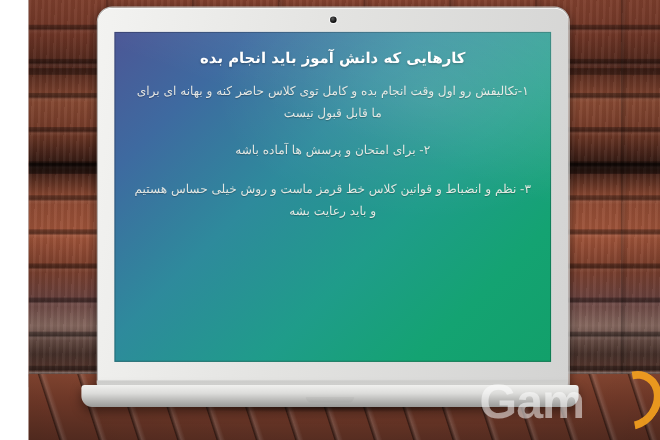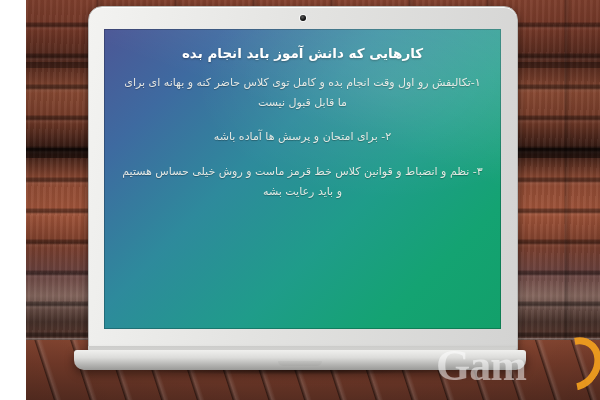--- a/index.html
+++ b/index.html
@@ -241,21 +241,21 @@
   
   .watermark {
     position: absolute;
     left: 436px;
     top: 344px;
     font-size: 44px;
     font-weight: bold;
     color: rgba(255,255,255,0.52);
     letter-spacing: -1px;
     line-height: 1;
-    font-family: Liberation Serif, serif;
+    font-family: Liberation Sans, sans-serif;
     pointer-events: none;
   }
   .watermark-mark {
     position: absolute;
     left: 552px;
     top: 336px;
     width: 34px;
     height: 42px;
     border: 7px solid #f4a01e;
     border-radius: 50%;

